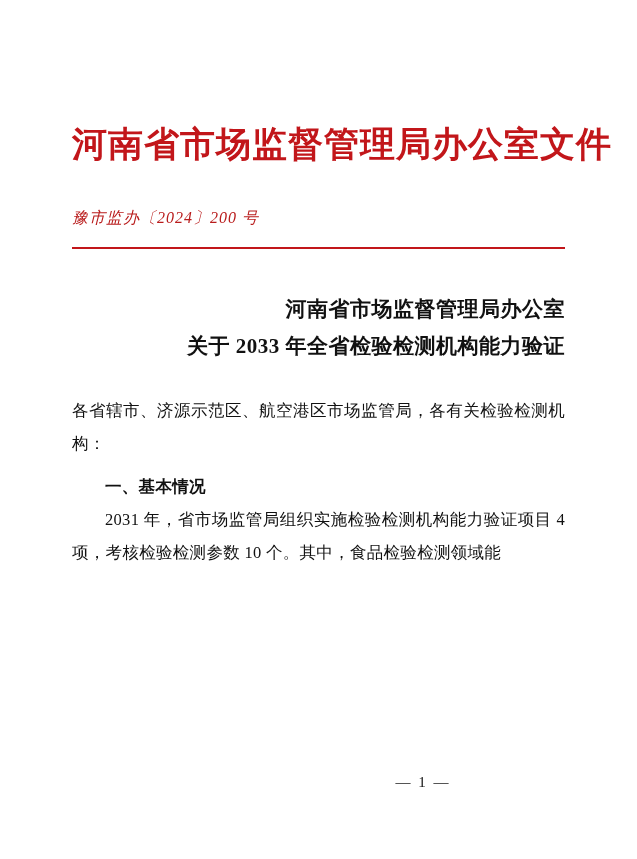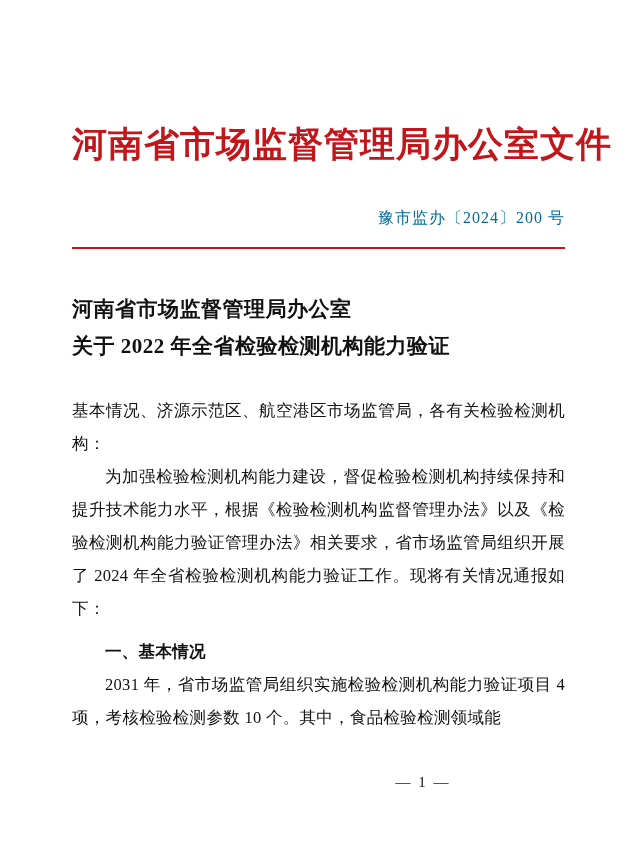--- a/index.html
+++ b/index.html
@@ -33,35 +33,36 @@
     color: #c2161a;
     font-family: "DejaVu Serif", "Liberation Serif", serif;
     font-weight: bold;
     font-size: 35px;
     letter-spacing: 1px;
     line-height: 1.25;
     white-space: nowrap;
   }
   .doc-number {
     margin-top: 42px;
-    text-align: right;
+    text-align: left;
     font-size: 16px;
-    color: #0369a1;
+    color: #b91c1c;
     letter-spacing: 1px;
     font-family: "Liberation Serif", serif;
+    font-style: italic;
   }
   .red-rule {
     margin-top: 18px;
     height: 2px;
     background: #c2161a;
     width: 100%;
   }
   .title-block {
     margin-top: 42px;
-    text-align: left;
+    text-align: right;
     font-size: 21px;
     font-weight: bold;
     color: #111111;
     line-height: 1.75;
     letter-spacing: 0.5px;
   }
   .title-block div {
     white-space: nowrap;
   }
   .content {
@@ -107,26 +108,25 @@
   <div class="doc-body">
 
     <div class="masthead">河南省市场监督管理局办公室文件</div>
 
     <div class="doc-number">豫市监办〔2024〕200 号</div>
 
     <div class="red-rule"></div>
 
     <div class="title-block">
       <div>河南省市场监督管理局办公室</div>
-      <div>关于 2022 年全省检验检测机构能力验证</div>
+      <div>关于 2033 年全省检验检测机构能力验证</div>
     </div>
 
     <div class="content">
-      <p class="flush">基本情况、济源示范区、航空港区市场监管局，各有关检验检测机构：</p>
-      <p class="indent">为加强检验检测机构能力建设，督促检验检测机构持续保持和提升技术能力水平，根据《检验检测机构监督管理办法》以及《检验检测机构能力验证管理办法》相关要求，省市场监管局组织开展了 2024 年全省检验检测机构能力验证工作。现将有关情况通报如下：</p>
+      <p class="flush">各省辖市、济源示范区、航空港区市场监管局，各有关检验检测机构：</p>
       <p class="heading">一、基本情况</p>
       <p class="indent">2031 年，省市场监管局组织实施检验检测机构能力验证项目 4 项，考核检验检测参数 10 个。其中，食品检验检测领域能</p>
     </div>
 
   </div>
 
   <div class="page-number">
     <span class="pn-inner">— 1 —</span>
   </div>
 </div>

